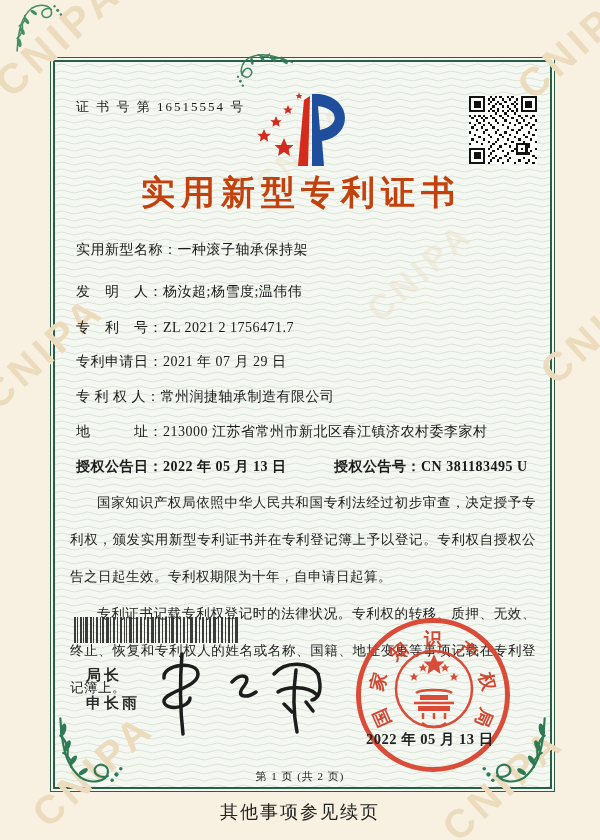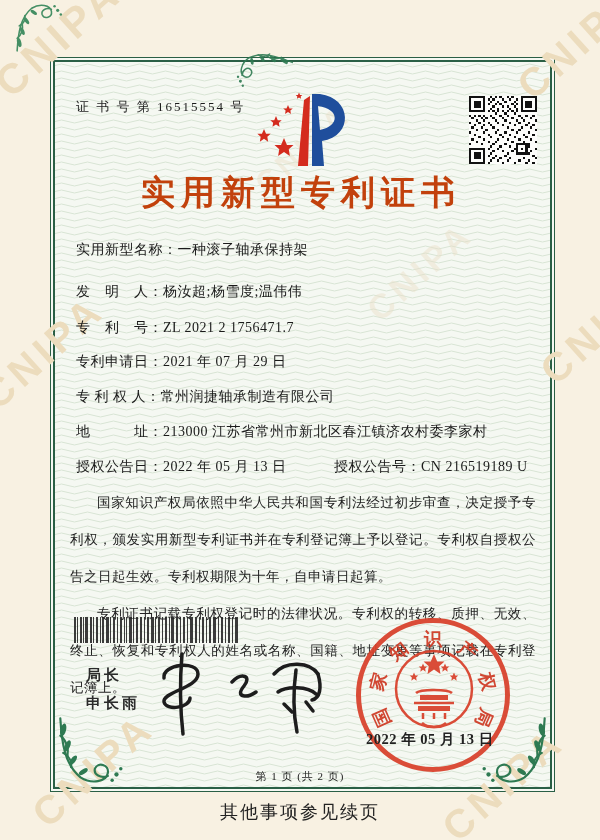--- a/index.html
+++ b/index.html
@@ -155,26 +155,26 @@
     <span class="val">2021 年 07 月 29 日</span>
   </div>
   <div class="row" style="top:387px;">
     <span class="lbl">专 利 权 人：</span>
     <span class="val">常州润捷轴承制造有限公司</span>
   </div>
   <div class="row" style="top:422px;">
     <span class="lbl">地　　　址：</span>
     <span class="val">213000 江苏省常州市新北区春江镇济农村委李家村</span>
   </div>
-  <div class="row" style="top:457px;">
+  <div class="row" style="top:457px;font-weight:bold;">
     <span class="lbl">授权公告日：</span>
     <span class="val">2022 年 05 月 13 日</span>
     <span class="grant2">
       <span class="lbl">授权公告号：</span>
-      <span class="val">CN 216519189 U</span>
+      <span class="val">CN 381183495 U</span>
     </span>
   </div>
 
   <div class="body-text">
     <p>国家知识产权局依照中华人民共和国专利法经过初步审查，决定授予专利权，颁发实用新型专利证书并在专利登记簿上予以登记。专利权自授权公告之日起生效。专利权期限为十年，自申请日起算。</p>
     <p>专利证书记载专利权登记时的法律状况。专利权的转移、质押、无效、终止、恢复和专利权人的姓名或名称、国籍、地址变更等事项记载在专利登记簿上。</p>
   </div>
 
   <svg class="barcode" width="165" height="26" viewBox="0 0 165 26">
     <path fill="#222" d="M0 0h2v26h-2zM3 0h1v26h-1zM6 0h2v26h-2zM9 0h1v26h-1zM11 0h3v26h-3zM16 0h2v26h-2zM19 0h1v26h-1zM22 0h2v26h-2zM26 0h1v26h-1zM28 0h2v26h-2zM32 0h3v26h-3zM36 0h1v26h-1zM39 0h2v26h-2zM43 0h1v26h-1zM46 0h2v26h-2zM50 0h1v26h-1zM52 0h1v26h-1zM55 0h3v26h-3zM59 0h1v26h-1zM62 0h2v26h-2zM66 0h2v26h-2zM70 0h1v26h-1zM73 0h2v26h-2zM77 0h3v26h-3zM81 0h1v26h-1zM84 0h2v26h-2zM88 0h1v26h-1zM91 0h2v26h-2zM95 0h1v26h-1zM97 0h3v26h-3zM102 0h2v26h-2zM106 0h1v26h-1zM109 0h2v26h-2zM113 0h1v26h-1zM116 0h3v26h-3zM121 0h2v26h-2zM125 0h1v26h-1zM128 0h2v26h-2zM132 0h1v26h-1zM135 0h2v26h-2zM139 0h3v26h-3zM144 0h1v26h-1zM147 0h2v26h-2zM151 0h1v26h-1zM154 0h2v26h-2zM158 0h1v26h-1zM161 0h3v26h-3z"></path>

